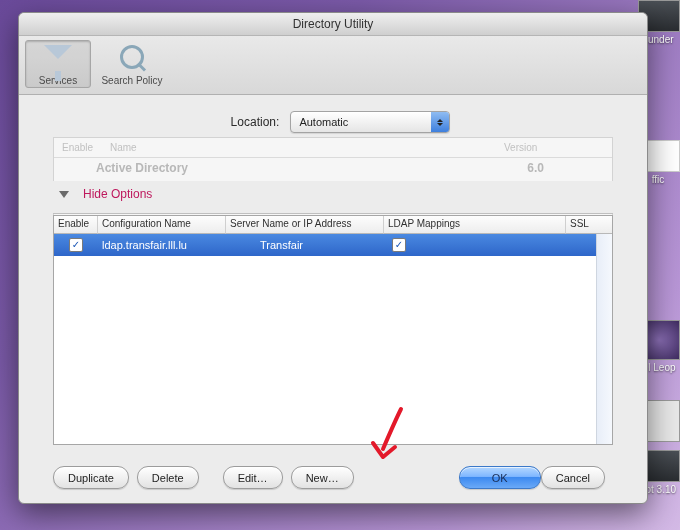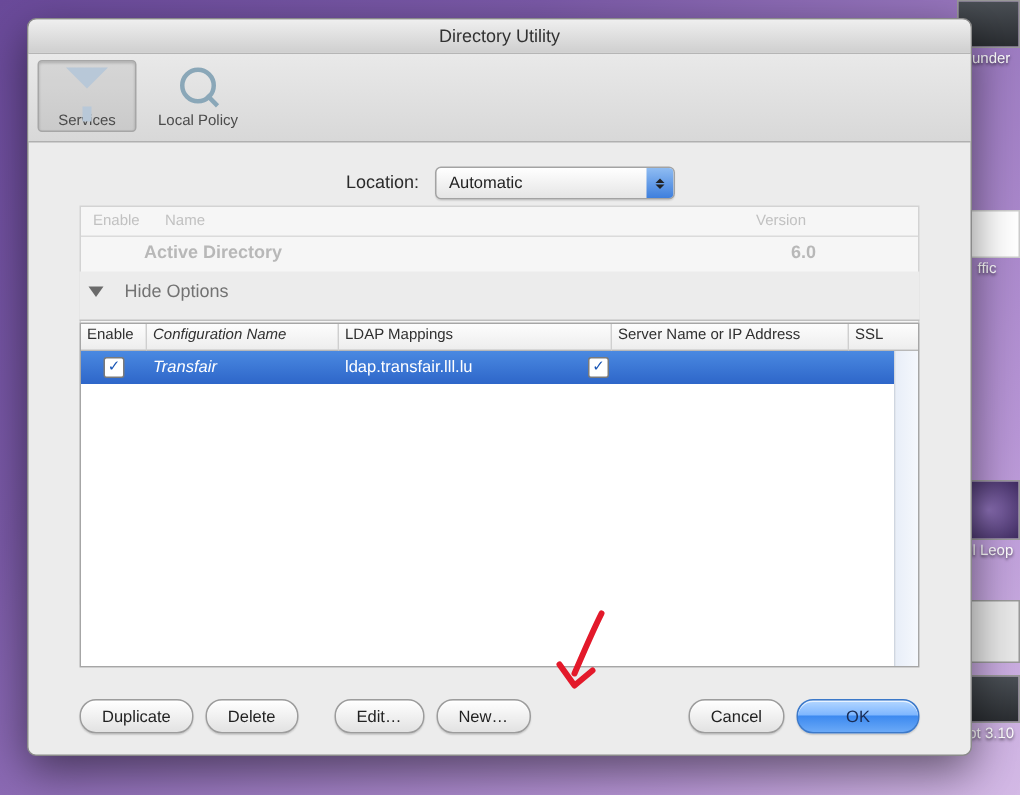--- a/index.html
+++ b/index.html
@@ -151,21 +151,21 @@
   .ghost-rows div { padding: 3px 8px 3px 42px; font-weight: bold; }
   .options-row {
     position: absolute;
     left: 34px;
     right: 34px;
     top: 86px;
     display: flex;
     align-items: center;
     padding: 6px 0 12px 6px;
     font-size: 12px;
-    color: #737373;
+    color: #be185d;
     border-bottom: 1px solid #bfbfbf;
     background: #ececec;
     z-index: 3;
   }
   .disclosure {
     width: 0; height: 0;
     border-left: 5px solid transparent;
     border-right: 5px solid transparent;
     border-top: 7px solid #6a6a6a;
     margin-right: 14px;
@@ -192,21 +192,21 @@
   .th {
     border-right: 1px solid #cfcfcf;
     background: linear-gradient(#fdfdfd, #ededed);
     border-bottom: 1px solid #b8b8b8;
     padding: 2px 4px;
     box-sizing: border-box;
     white-space: nowrap;
     overflow: hidden;
   }
   .col-enable { width: 44px; }
-  .col-name   { width: 128px; font-style: italic; }
+  .col-name   { width: 128px; }
   .col-server { width: 158px; }
   .col-map    { flex: 1; }
   .col-ssl    { width: 30px; border-right: none;}
   .col-scroll { width: 16px; background: linear-gradient(#fdfdfd,#ededed); border-bottom:1px solid #b8b8b8;}
   .tbody { flex: 1; overflow: hidden; position: relative; }
   .trow {
     display: flex;
     height: 22px;
     align-items: center;
     font-size: 11px;
@@ -356,21 +356,21 @@
       <div class="tb-item selected">
         <div class="tb-icon">
             <div class="funnel"></div>
           </div>
         <div>Services</div>
       </div>
       <div class="tb-item" style="width:76px">
         <div class="tb-icon">
             <div class="magnifier"></div>
           </div>
-        <div>Local Policy</div>
+        <div>Search Policy</div>
       </div>
     </div>
 
     <div class="content">
 
       <div class="loc-row">
         <span class="loc-label">Location:</span>
         <span class="aqua-select">
           <span>Automatic</span>
           <span class="endcap">
@@ -396,33 +396,33 @@
 
       <div class="options-row">
         <span class="disclosure"></span>
         <span>Hide Options</span>
       </div>
 
       <div class="table-wrap">
         <div class="thead">
           <div class="th col-enable">Enable</div>
           <div class="th col-name">Configuration Name</div>
+          <div class="th col-server">Server Name or IP Address</div>
           <div class="th col-map">LDAP Mappings</div>
-          <div class="th col-server">Server Name or IP Address</div>
           <div class="th col-ssl">SSL</div>
           <div class="col-scroll"></div>
         </div>
         <div class="tbody" style="display:flex">
           <div style="flex:1">
             <div class="trow selected">
               <div class="td col-enable" style="text-align:center">
                 <span class="chk">✓</span>
               </div>
+              <div class="td col-server">ldap.transfair.lll.lu</div>
               <div class="td col-name">Transfair</div>
-              <div class="td col-server">ldap.transfair.lll.lu</div>
               <div class="td col-ssl" style="text-align:center">
                 <span class="chk">✓</span>
               </div>
             </div>
           </div>
           <div class="scrollbar-track"></div>
         </div>
       </div>
 
       <svg class="arrow" viewBox="0 0 50 60">
@@ -430,19 +430,19 @@
         <path d="M14 38 L24 52 L36 42" stroke="#e3192a" stroke-width="4" fill="none" stroke-linecap="round" stroke-linejoin="round"></path>
       </svg>
 
       <div class="button-row">
         <span class="aq-btn">Duplicate</span>
         <span class="aq-btn">Delete</span>
         <span style="width:16px"></span>
         <span class="aq-btn">Edit…</span>
         <span class="aq-btn">New…</span>
         <span class="spacer"></span>
+        <span class="aq-btn default" style="min-width:52px;margin-right:0">OK</span>
         <span class="aq-btn">Cancel</span>
-        <span class="aq-btn default" style="min-width:52px;margin-right:0">OK</span>
       </div>
 
     </div>
   </div>
 </div>
 
 </body></html>

